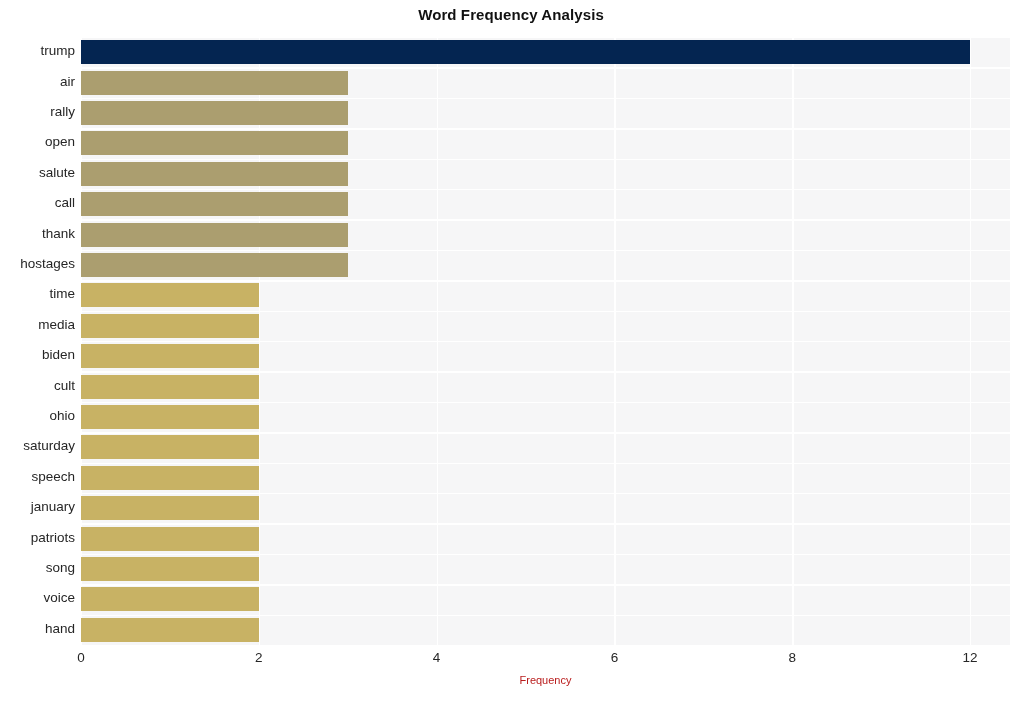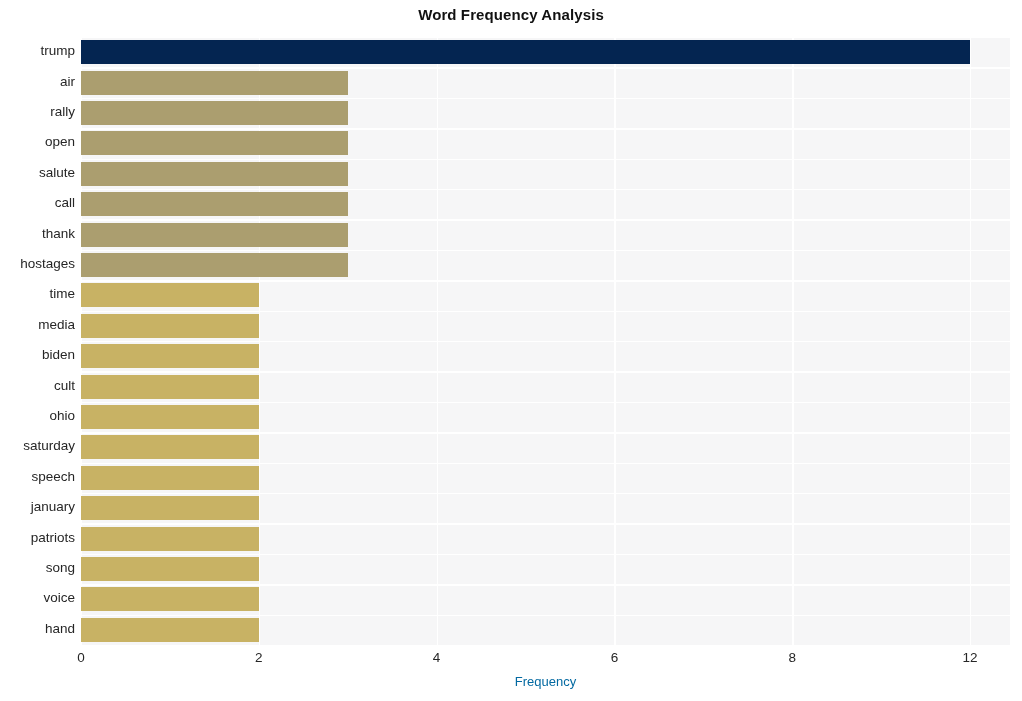--- a/index.html
+++ b/index.html
@@ -103,22 +103,22 @@
     font-size: 13.5px;
     color: #262626;
   }
 
   #x-axis-label {
     position: absolute;
     left: 81px;
     top: 674px;
     width: 929px;
     text-align: center;
-    font-size: 13px;
-    color: #0369a1;
+    font-size: 11px;
+    color: #b91c1c;
   }
 </style>
 </head>
 <body>
 
 <div id="figure">
 
   <div id="chart-title">Word Frequency Analysis</div>
 
   <div id="plot-area">

